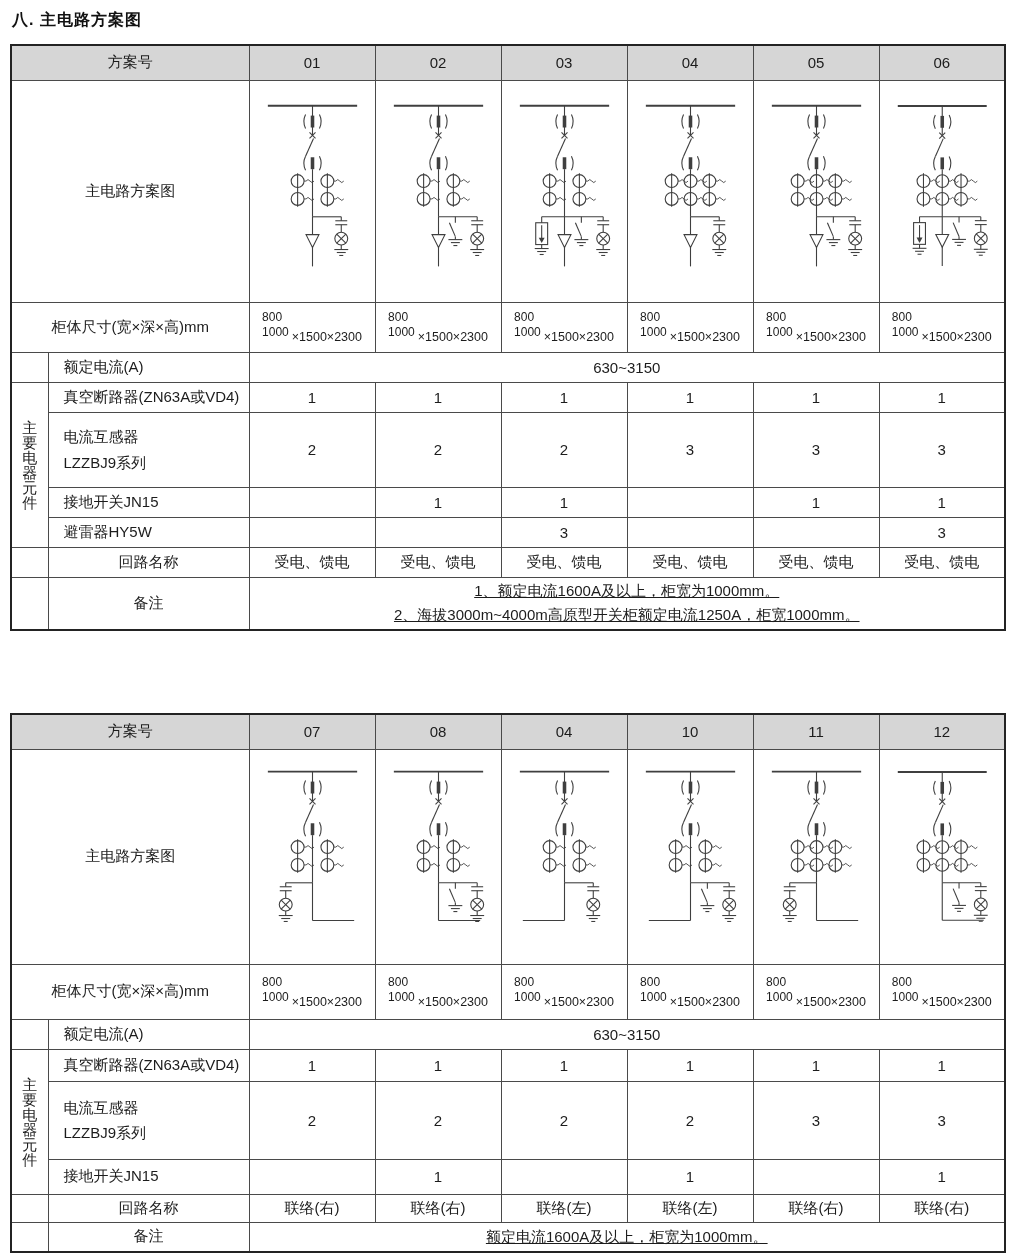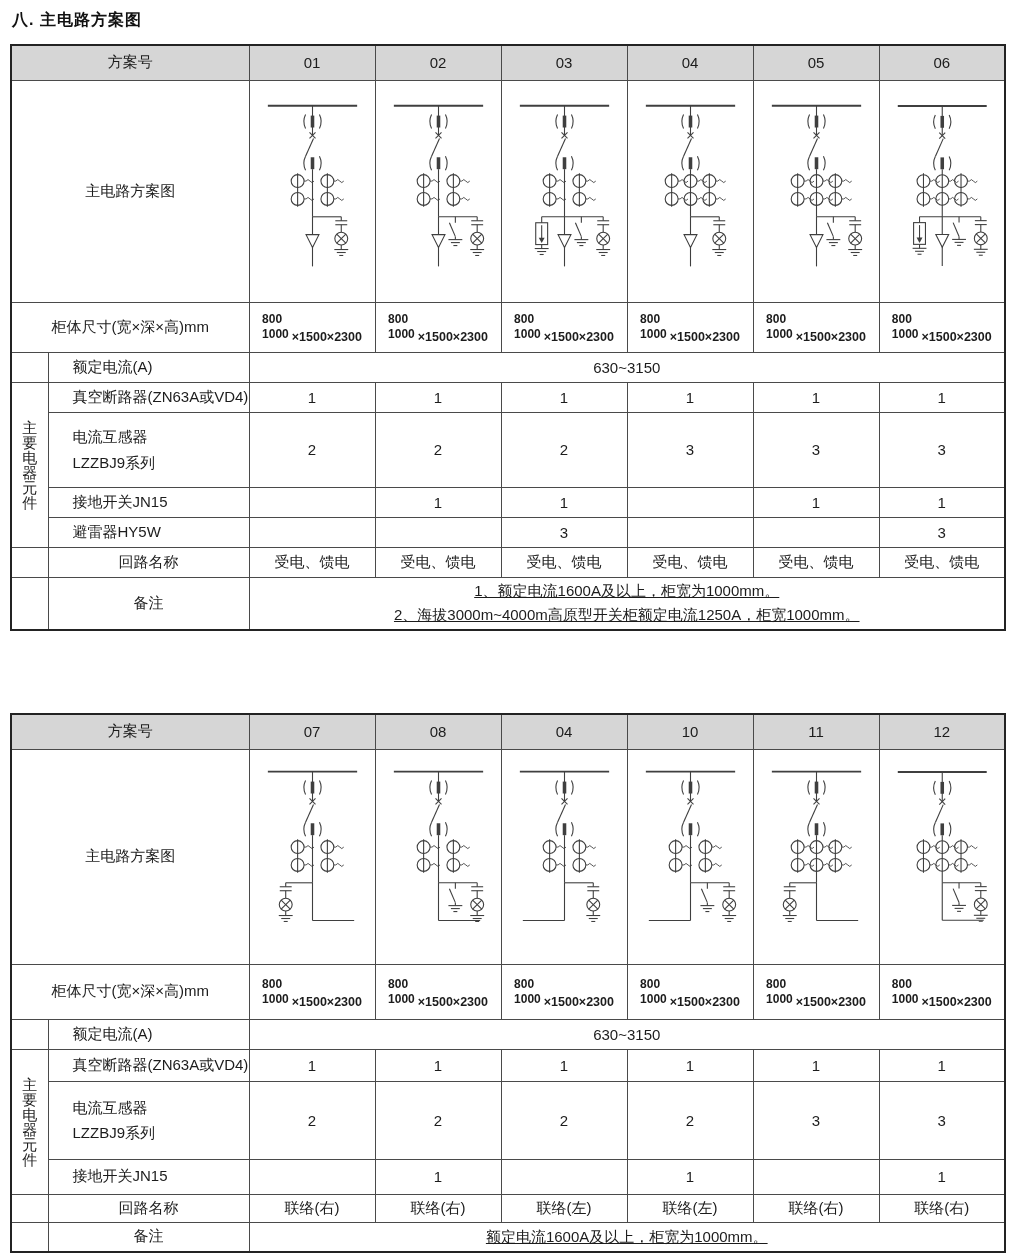--- a/index.html
+++ b/index.html
@@ -18,29 +18,29 @@
     border-collapse:collapse;table-layout:fixed;
     width:995px;border:2px solid #232323;
   }
   table.scheme-table + table.scheme-table{margin-top:82px;}
   .scheme-table td{
     border:1px solid #4a4a4a;
     font-size:15px;text-align:center;vertical-align:middle;
     padding:0;overflow:hidden;
   }
   .scheme-table td.hdr{background:#d6d6d6;margin-top:48px;}
-  .scheme-table td.left{text-align:left;padding-left:24px;}
+  .scheme-table td.left{text-align:left;padding-left:15px;}
   .strip-cell{width:37px;}
   .vert{
     display:flex;flex-direction:column;justify-content:space-around;
     align-items:center;height:100%;font-size:15px;line-height:1;
   }
   .ct-label{line-height:1.7;}
   .remark{text-align:left;padding-left:14px;line-height:24px;text-decoration:underline;}
-  .size-cell{display:flex;align-items:center;justify-content:center;gap:3px;font-weight:bold;}
+  .size-cell{display:flex;align-items:flex-start;justify-content:center;gap:3px;}
   .frac{display:flex;flex-direction:column;align-items:flex-start;
     font-size:12px;line-height:1.25;}
   .size-suffix{font-size:12.5px;margin-top:20px;}
   .diagram-wrap{display:flex;align-items:center;justify-content:center;height:100%;}
   svg.diag{display:block;}
 </style>
 </head>
 <body>
 
 <div class="page">

